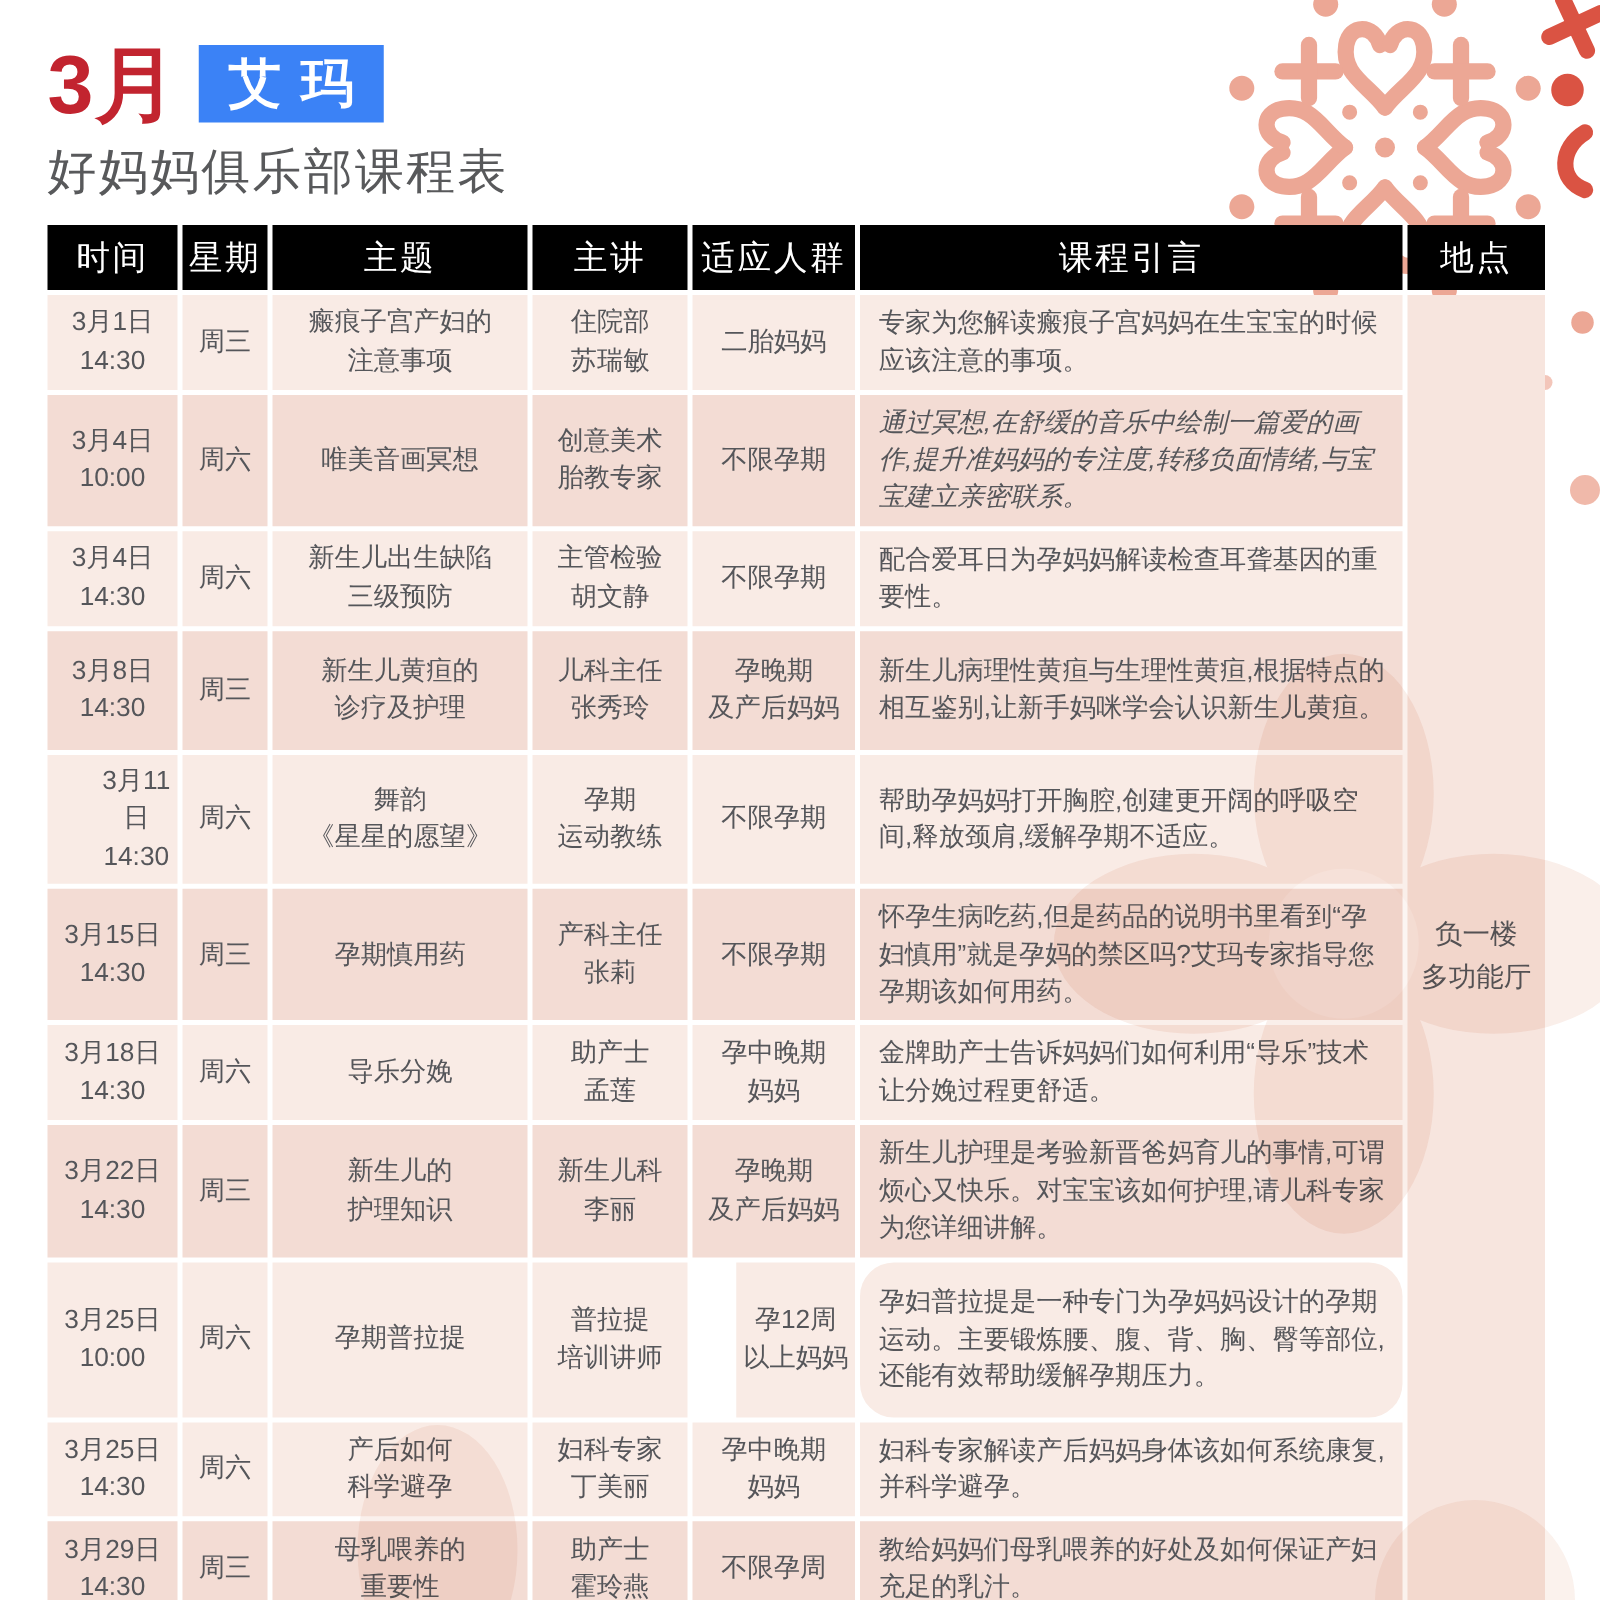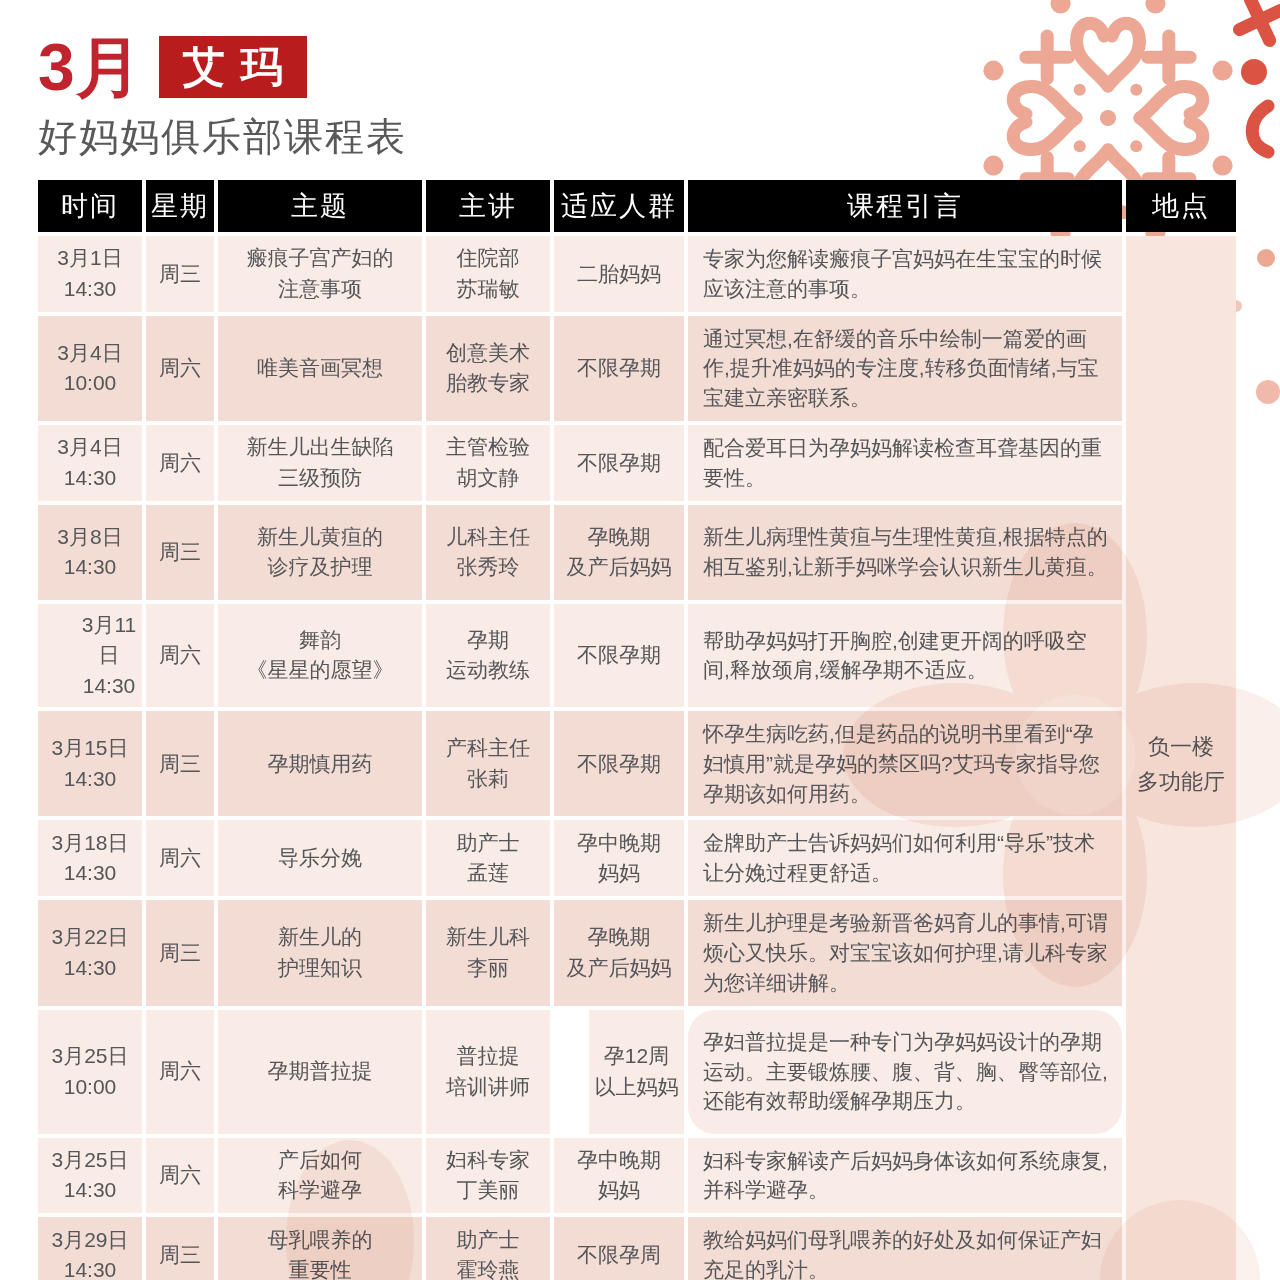--- a/index.html
+++ b/index.html
@@ -16,21 +16,21 @@
   .wm2{left:140px;top:1140px;}
   .wm3{left:1080px;top:1190px;}
 
   .page-header{position:absolute;left:38px;top:34px;z-index:1;}
   .title-row{display:flex;align-items:center;gap:16px;}
   .month{
     color:#c2242f;font-size:66px;font-weight:bold;line-height:1;
     letter-spacing:1px;
   }
   .brand{
-    background:#b91c1c;color:#ffffff;font-size:42px;font-weight:bold;
+    background:#3b82f6;color:#ffffff;font-size:42px;font-weight:bold;
     line-height:1;padding:10px 8px 10px 24px;letter-spacing:16px;
   }
   .subtitle{
     margin-top:10px;color:#58595b;font-size:39px;letter-spacing:2px;
     font-weight:500;
     text-align:center;
   }
 
   .table{
     position:absolute;left:38px;top:180px;z-index:1;
@@ -207,21 +207,21 @@
   <div class="cell c-audience light" style="min-height: 73px;">二胎妈妈</div>
   <div class="cell c-intro light" style="min-height: 73px;">专家为您解读瘢痕子宫妈妈在生宝宝的时候应该注意的事项。</div>
 
   <div class="cell c-date dark" style="min-height: 95px;">3月4日
 10:00</div>
   <div class="cell c-day dark" style="min-height: 95px;">周六</div>
   <div class="cell c-topic dark" style="min-height: 95px;">唯美音画冥想</div>
   <div class="cell c-speaker dark" style="min-height: 95px;">创意美术
 胎教专家</div>
   <div class="cell c-audience dark" style="min-height: 95px;">不限孕期</div>
-  <div class="cell c-intro dark" style="min-height: 95px;">通过冥想,在舒缓的音乐中绘制一篇爱的画作,提升准妈妈的专注度,转移负面情绪,与宝宝建立亲密联系。</div>
+  <div class="cell c-intro dark" style="min-height: 95px; font-style: italic;">通过冥想,在舒缓的音乐中绘制一篇爱的画作,提升准妈妈的专注度,转移负面情绪,与宝宝建立亲密联系。</div>
 
   <div class="cell c-date light" style="min-height: 72px;">3月4日
 14:30</div>
   <div class="cell c-day light" style="min-height: 72px;">周六</div>
   <div class="cell c-topic light" style="min-height: 72px;">新生儿出生缺陷
 三级预防</div>
   <div class="cell c-speaker light" style="min-height: 72px;">主管检验
 胡文静</div>
   <div class="cell c-audience light" style="min-height: 72px;">不限孕期</div>
   <div class="cell c-intro light" style="min-height: 72px;">配合爱耳日为孕妈妈解读检查耳聋基因的重要性。</div>

